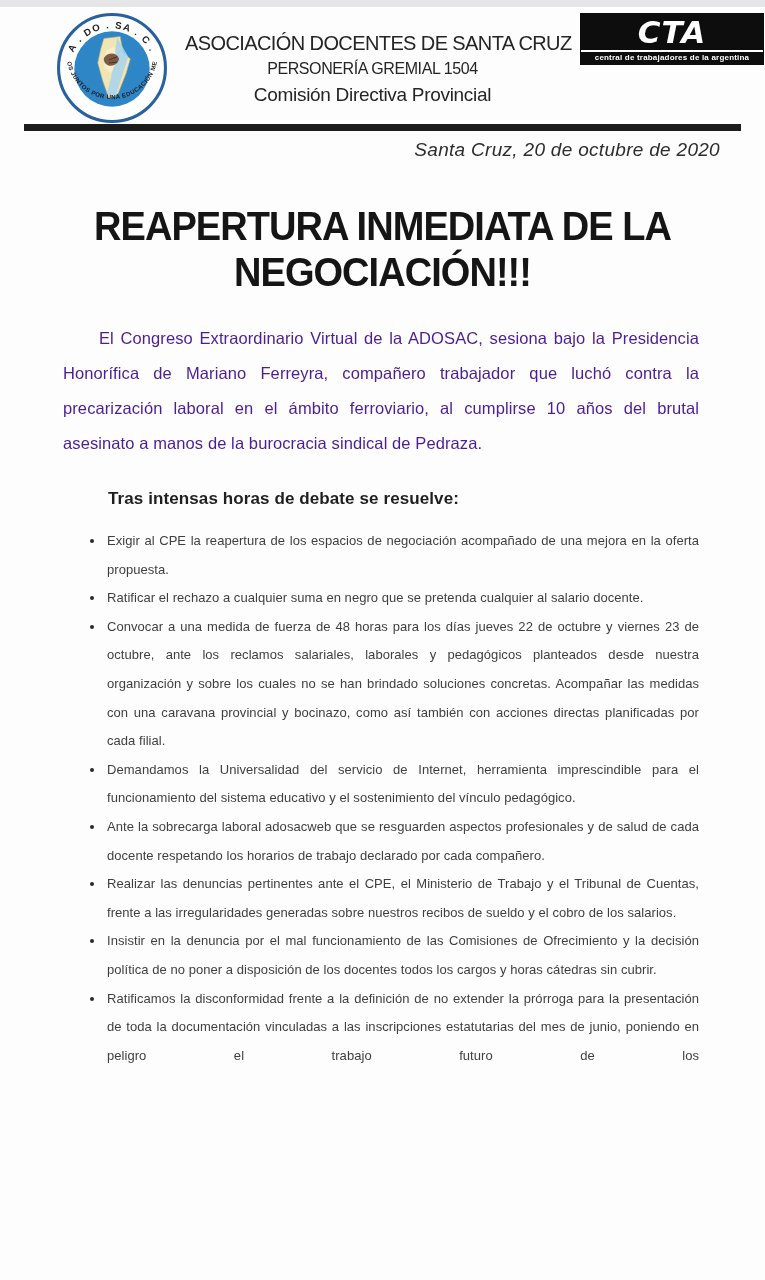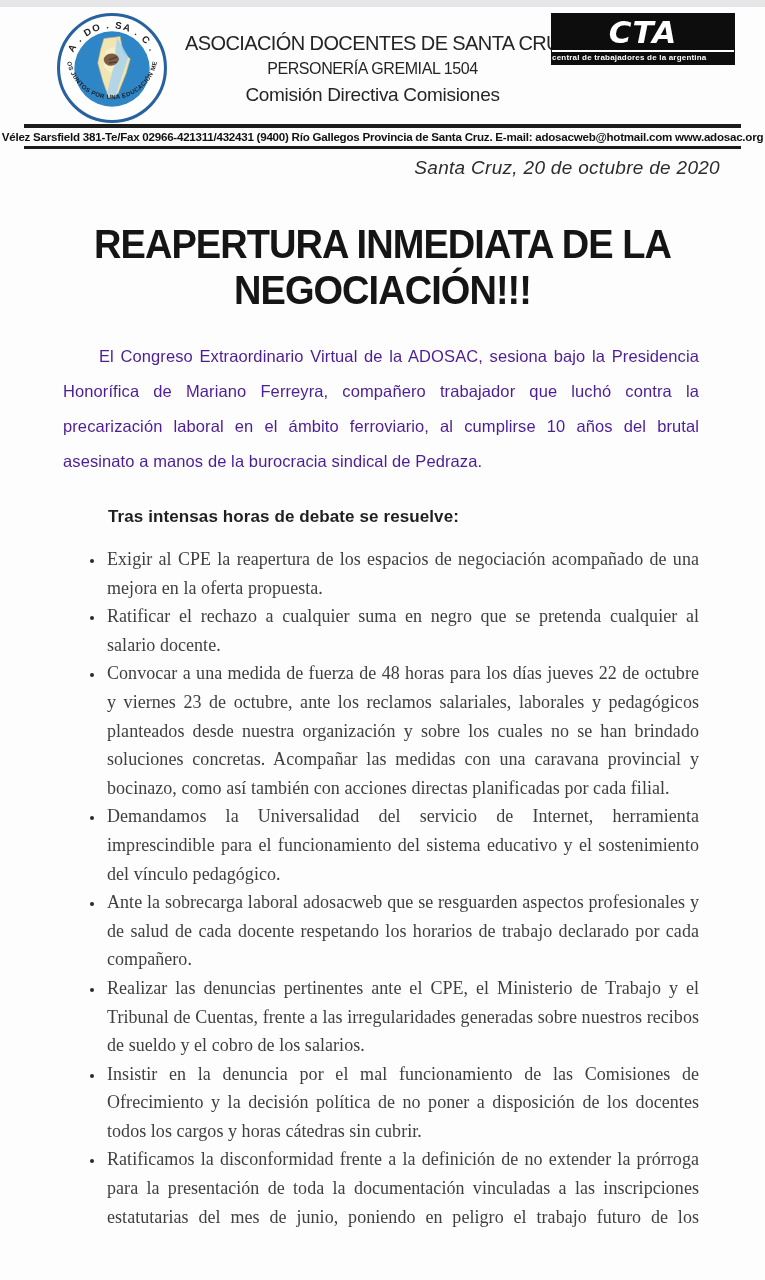--- a/index.html
+++ b/index.html
@@ -12,28 +12,28 @@
   .photo-edge { position:absolute; top:0; left:0; right:0; height:7px; background:#e6e6e9; }
 
   
   .header { position:relative; height:124px; }
   .adosac-logo { position:absolute; left:56px; top:12px; }
   .org-block { position:absolute; left:185px; right:205px; top:30px; text-align:center; color:#252525; }
   .org-name { font-size:20px; letter-spacing:-0.6px; white-space:nowrap; line-height:26px; }
   .org-sub  { font-size:16px; letter-spacing:-0.4px; line-height:26px; }
   .org-comm { font-size:19px; letter-spacing:-0.3px; line-height:25px; }
 
-  .right-logos { position:absolute; right:30px; top:13px; width:184px; }
+  .right-logos { position:absolute; right:1px; top:13px; width:184px; }
   .cta-box { background:#0d0d0d; border:1px solid #0d0d0d; }
   .cta-acronym {
     display:block; text-align:center; color:#fff; font-weight:bold; font-style:italic;
     font-size:31px; line-height:36px; letter-spacing:1px; font-family:"DejaVu Sans", sans-serif;
   }
   .cta-caption {
-    display:block; border-top:2px solid #fff; color:#fff; 
+    display:block; border-top:2px solid #fff; color:#fff; text-align:center;
     font-size:8px; line-height:12px; font-weight:bold; letter-spacing:0.2px; white-space:nowrap;
   }
   .ctera-box {
     margin-top:5px; border:2px solid #111; background:
       repeating-linear-gradient(to bottom, #ffffff 0px, #ffffff 4px, #8f8f8f 4px, #8f8f8f 5px);
     position:relative; padding-left:10px;
   }
   .ctera-binding {
     position:absolute; left:0; top:0; bottom:0; width:9px; border-right:1px solid #222;
     background: repeating-linear-gradient(to bottom, #ffffff 0px, #ffffff 3px, #1a1a1a 3px, #1a1a1a 5px);
@@ -71,22 +71,22 @@
   .content { padding:0 66px 0 63px; }
   .intro {
     margin-top:26px; font-size:16.5px; line-height:35px; text-align:justify;
     text-indent:36px; color:#4c1d95; letter-spacing:0.1px;
   }
   .resolve-heading {
     margin:28px 0 0 45px; font-size:17px; font-weight:bold; color:#1f1f1f; letter-spacing:0.1px;
   }
   ul.resolutions { margin-top:18px; padding-left:42px; list-style:disc outside; }
   ul.resolutions li {
-    font-size:18px; line-height:28.6px; text-align:justify; color:#3f3f3f;
-    padding-left:2px; letter-spacing:0.05px;font-family:Liberation Serif, serif;
+    font-size:13px; line-height:28.6px; text-align:justify; color:#3f3f3f;
+    padding-left:2px; letter-spacing:0.05px;
   }
   ul.resolutions li::marker { color:#2a2a2a; font-size:13px; }
   ul.resolutions li.cut { text-align-last:justify; }
 </style>
 </head>
 <body>
 
 <div class="page">
   <div class="photo-edge"></div>
 
@@ -112,33 +112,32 @@
         </text>
         <text font-size="6" font-weight="bold" letter-spacing="0.4" fill="#1c1c1c" font-family="Liberation Sans, sans-serif">
           <textPath href="#arcBot" startOffset="50%" text-anchor="middle">TODOS JUNTOS POR UNA EDUCACIÓN MEJOR</textPath>
         </text>
       </svg>
     </div>
 
     <div class="org-block">
       <div class="org-name">ASOCIACIÓN DOCENTES DE SANTA CRUZ</div>
       <div class="org-sub">PERSONERÍA GREMIAL 1504</div>
-      <div class="org-comm">Comisión Directiva Comisiones</div>
+      <div class="org-comm">Comisión Directiva Provincial</div>
     </div>
 
     <div class="right-logos">
       <div class="cta-box">
         <span class="cta-acronym">CTA</span>
         <span class="cta-caption">central de trabajadores de la argentina</span>
       </div>
     </div>
   </div>
 
   <div class="rule"></div>
-  <div class="address">Vélez Sarsfield 381-Te/Fax 02966-421311/432431 (9400) Río Gallegos Provincia de Santa Cruz. E-mail: adosacweb@hotmail.com  www.adosac.org</div>
   <div class="rule thin"></div>
 
   <div class="dateline">Santa Cruz, 20 de octubre de 2020</div>
 
   <h1 class="doc-title">
     <span>REAPERTURA INMEDIATA DE LA</span><br>
     <span>NEGOCIACIÓN!!!</span>
   </h1>
 
   <div class="content">

